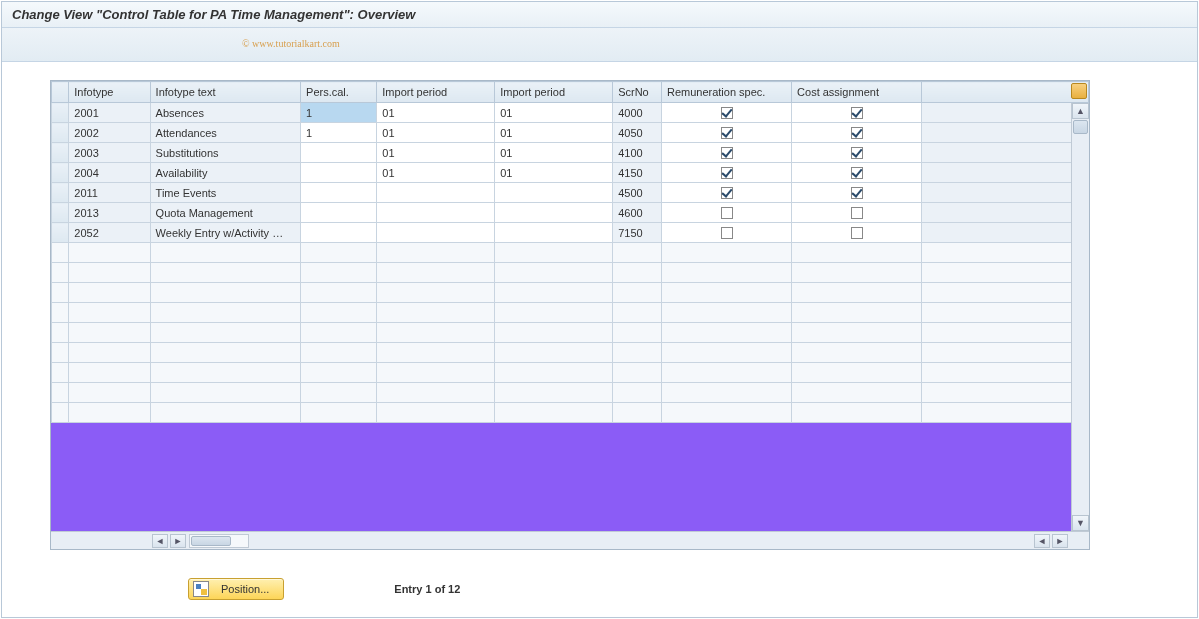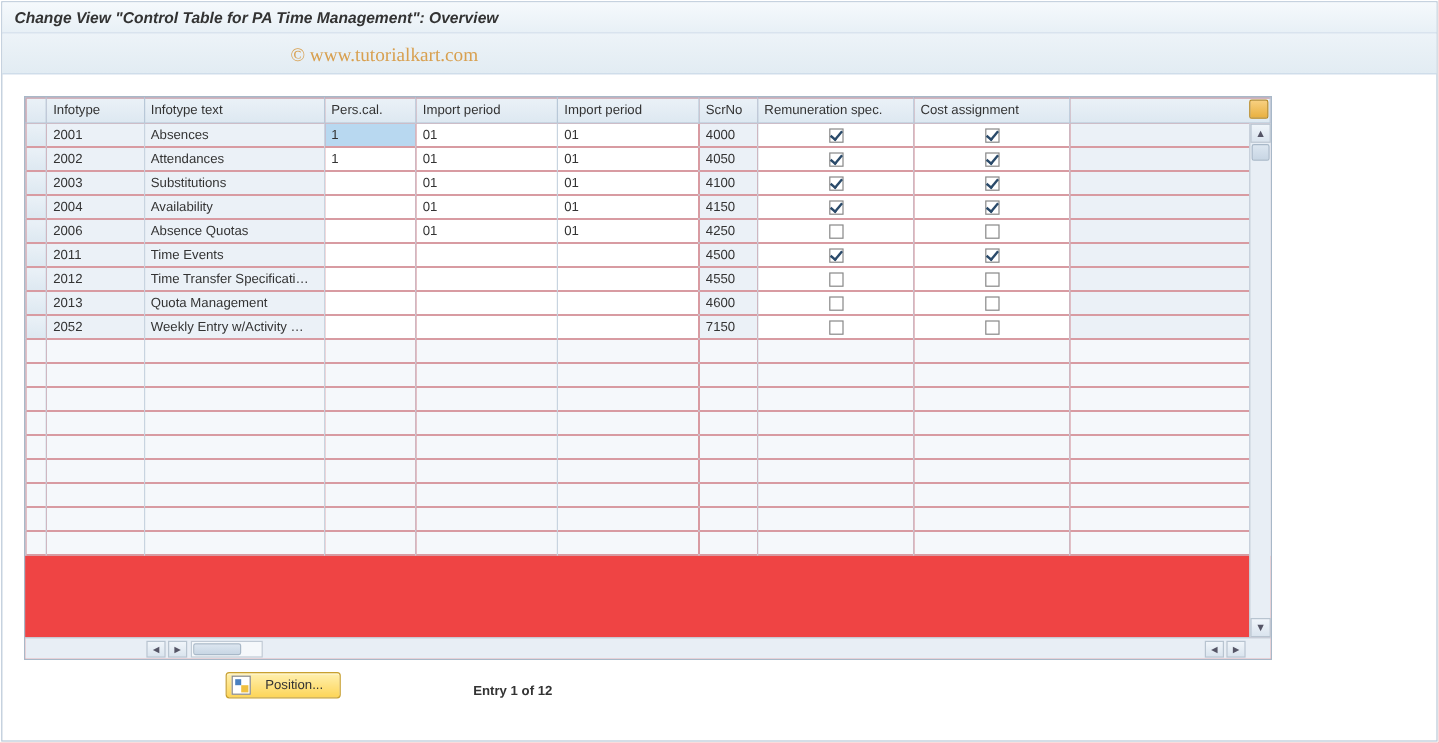--- a/index.html
+++ b/index.html
@@ -29,35 +29,36 @@
   color: #333;
 }
 .toolbar-area {
   background: linear-gradient(#edf3f8, #e2ecf3);
   border-bottom: 1px solid #c5d5e5;
   height: 34px;
   position: relative;
 }
 .watermark {
   color: #d8a050;
-  font-size: 16px;
+  font-size: 10px;
   position: absolute;
   left: 240px;
   top: 10px;
   font-family: "Times New Roman", serif;
 }
 .content-area {
   padding: 18px 18px 10px 18px;
 }
 .table-wrapper {
   border: 1px solid #a8b8c8;
   width: 1040px;
   height: 470px;
   position: relative;
-  background: #ef4444;
+  background: #8b5cf6;
+  margin-left: 30px;
 }
 table.sap-grid {
   border-collapse: collapse;
   width: 100%;
   table-layout: fixed;
 }
 table.sap-grid th {
   background: linear-gradient(#eaf1f7, #dde8f1);
   border: 1px solid #b8c8d8;
   font-weight: normal;
@@ -168,23 +169,23 @@
 }
 .hscroll-row .track .thumb {
   position: absolute;
   left: 1px; top: 1px;
   width: 40px; height: 10px;
   background: linear-gradient(#dce6f0, #c8d6e4);
   border: 1px solid #a8b8c8;
   border-radius: 2px;
 }
 .footer-row {
-  margin-top: 10px;
+  margin-top: 28px;
   display: flex;
-  align-items: flex-end;
+  align-items: center;
 }
 .position-btn {
   margin-left: 168px;
   display: inline-flex;
   align-items: center;
   background: linear-gradient(#fff0b0, #fdd558);
   border: 1px solid #c8a030;
   border-radius: 3px;
   height: 22px;
   padding: 0 14px 0 4px;
@@ -302,52 +303,28 @@
               <td class=""></td>
               <td class="num">01</td>
               <td class="num">01</td>
               <td class="num ro">4150</td>
               <td class="center"><span class="chk checked"></span></td>
               <td class="center"><span class="chk checked"></span></td>
               <td class="ro"></td>
             </tr>
             <tr>
               <td class="row-handle"></td>
-              <td class="ro">2006</td>
-              <td class="ro">Absence Quotas</td>
-              <td class=""></td>
-              <td class="num">01</td>
-              <td class="num">01</td>
-              <td class="num ro">4250</td>
-              <td class="center"><span class="chk"></span></td>
-              <td class="center"><span class="chk"></span></td>
-              <td class="ro"></td>
-            </tr>
-            <tr>
-              <td class="row-handle"></td>
               <td class="ro">2011</td>
               <td class="ro">Time Events</td>
               <td class=""></td>
               <td class="num"></td>
               <td class="num"></td>
               <td class="num ro">4500</td>
               <td class="center"><span class="chk checked"></span></td>
               <td class="center"><span class="chk checked"></span></td>
-              <td class="ro"></td>
-            </tr>
-            <tr>
-              <td class="row-handle"></td>
-              <td class="ro">2012</td>
-              <td class="ro">Time Transfer Specificati…</td>
-              <td class=""></td>
-              <td class="num"></td>
-              <td class="num"></td>
-              <td class="num ro">4550</td>
-              <td class="center"><span class="chk"></span></td>
-              <td class="center"><span class="chk"></span></td>
               <td class="ro"></td>
             </tr>
             <tr>
               <td class="row-handle"></td>
               <td class="ro">2013</td>
               <td class="ro">Quota Management</td>
               <td class=""></td>
               <td class="num"></td>
               <td class="num"></td>
               <td class="num ro">4600</td>

